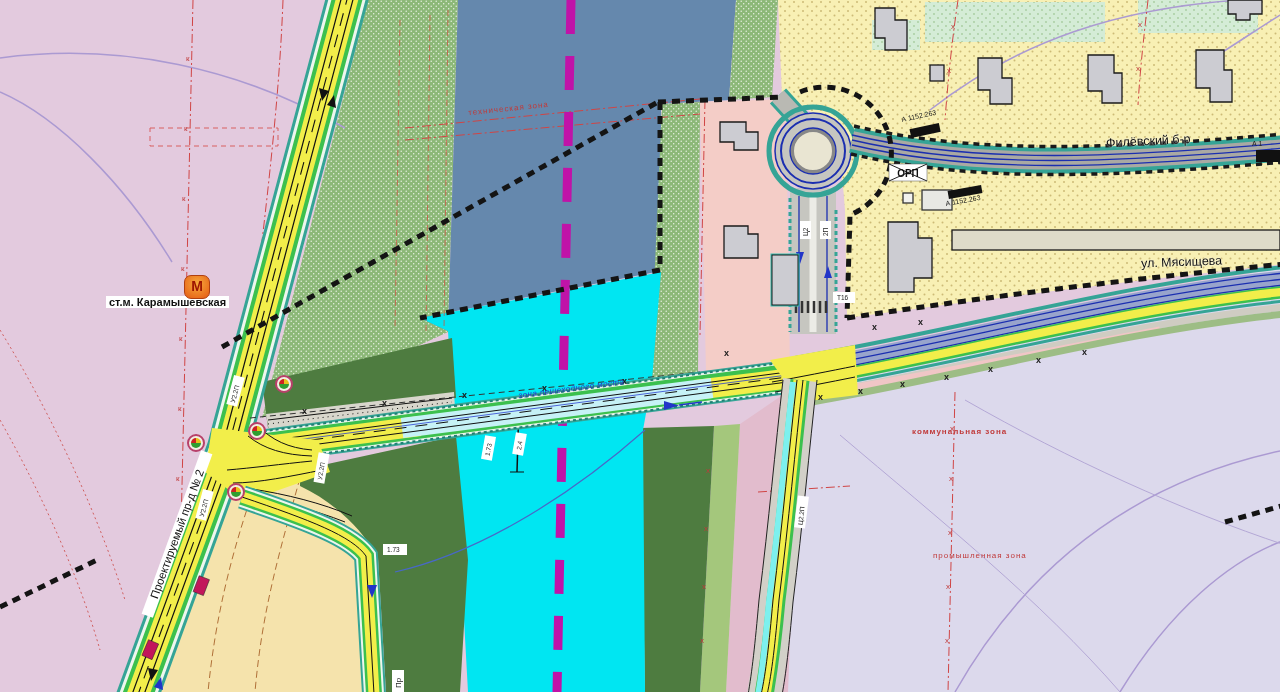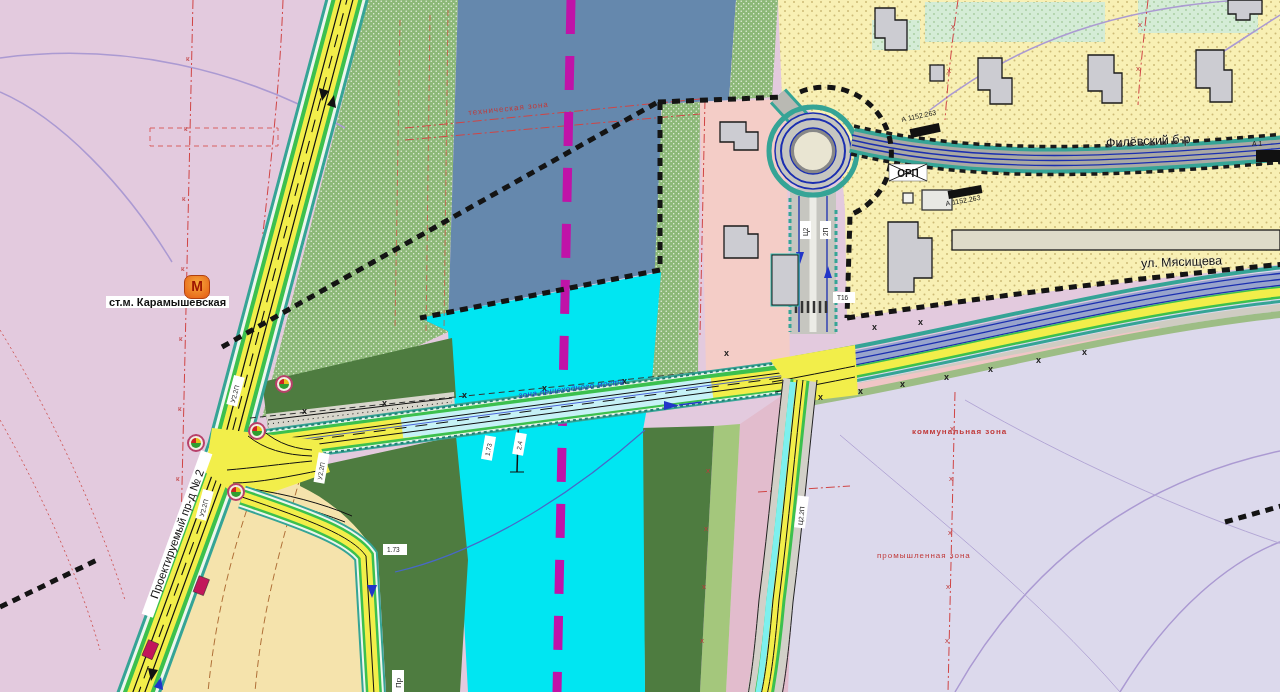--- a/index.html
+++ b/index.html
@@ -421,14 +421,14 @@
   <div class="lbl" style="left:1106px;top:134px;font-size:12.5px;transform:rotate(-3deg);text-shadow:0 0 2px #fff;">Филёвский б-р</div>
   <div class="lbl" style="left:1141px;top:255px;font-size:12.5px;transform:rotate(-2deg);text-shadow:0 0 2px #fff;">ул. Мясищева</div>
 
   <div class="lbl halo" style="left:90px;top:528px;width:168px;font-size:11.5px;text-align:center;
               transform:rotate(-70deg);">Проектируемый пр-д № 2</div>
 
   <div class="lbl tiny" style="left:518px;top:384px;color:#2838c8;font-style:italic;letter-spacing:.5px;
               transform:rotate(-7.5deg);">зона пешеходного моста</div>
   <div class="lbl tiny red" style="left:468px;top:104px;transform:rotate(-6deg);">техническая зона</div>
   <div class="lbl tiny red" style="left:912px;top:427px;font-weight:bold;">коммунальная зона</div>
-  <div class="lbl tiny red" style="left:877px;top:551px;">промышленная зона</div>
+  <div class="lbl tiny red" style="left:933px;top:551px;">промышленная зона</div>
 </div>
 
 </body></html>

